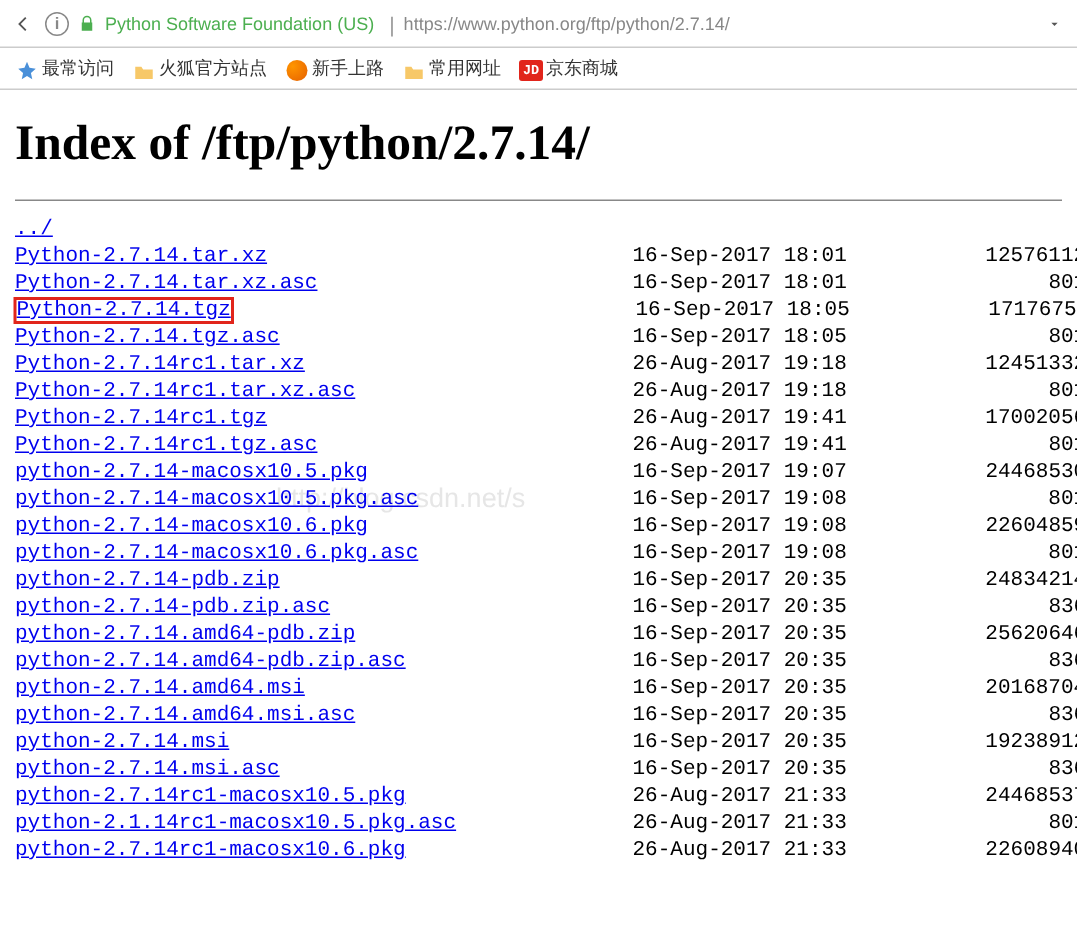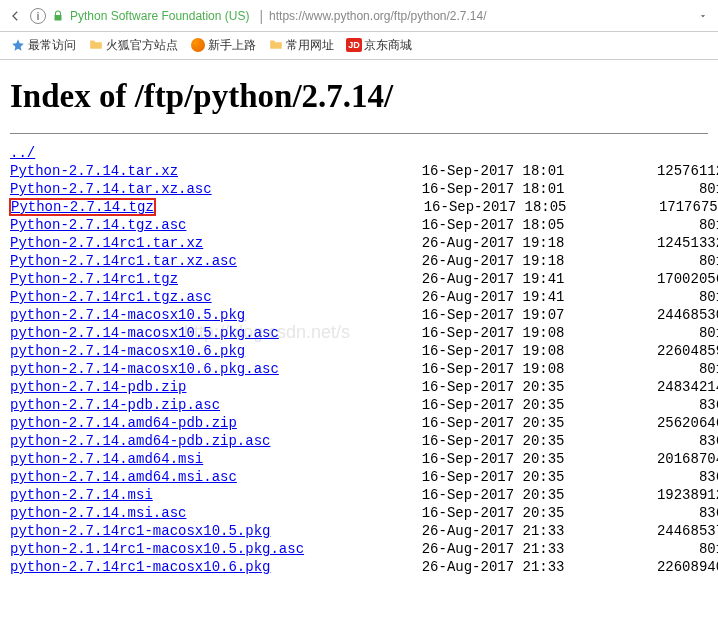--- a/index.html
+++ b/index.html
@@ -50,21 +50,21 @@
     background: #fff;
   }
   .bm-item {
     display: inline-flex; align-items: center;
     padding: 2px 4px; gap: 0;
     font-size: 12px; color: #333;
     cursor: pointer;
   }
   .bm-icon {
     width: 20px; height: 16px;
-    display: inline-flex; align-items: flex-start; justify-content: center;
+    display: inline-flex; align-items: flex-end; justify-content: center; font-family: Liberation Mono, monospace;
   }
   .folder-icon svg path { fill: #f7c868; }
   .ff-icon { background: radial-gradient(circle at 30% 30%, #ff9500, #e66000);
              border-radius: 50%; width:14px; height:14px; }
   .jd-icon {
     background:#e1251b;color:#fff;font-size:9px;font-weight:bold;
     width:16px;height:14px;display:inline-flex;align-items:center;justify-content:center;
     border-radius:2px;
   }
   .star-icon { color:#4a90d9; }

